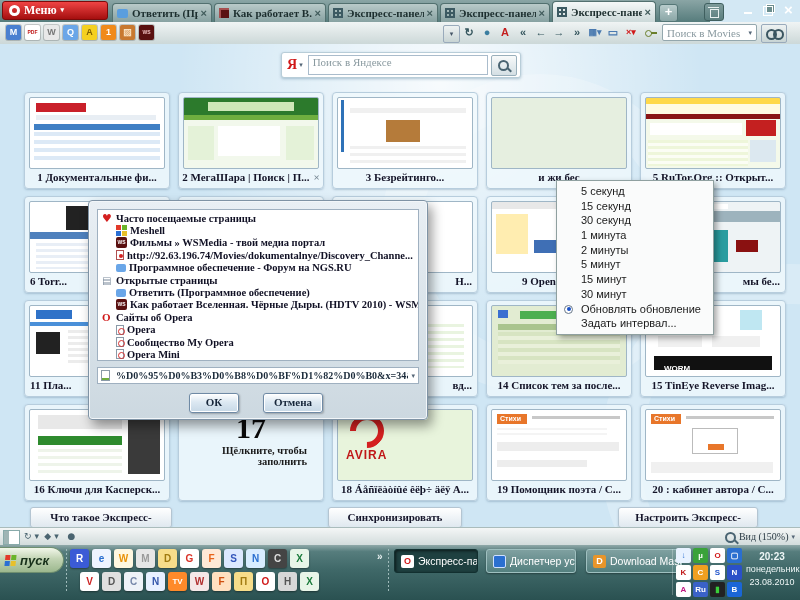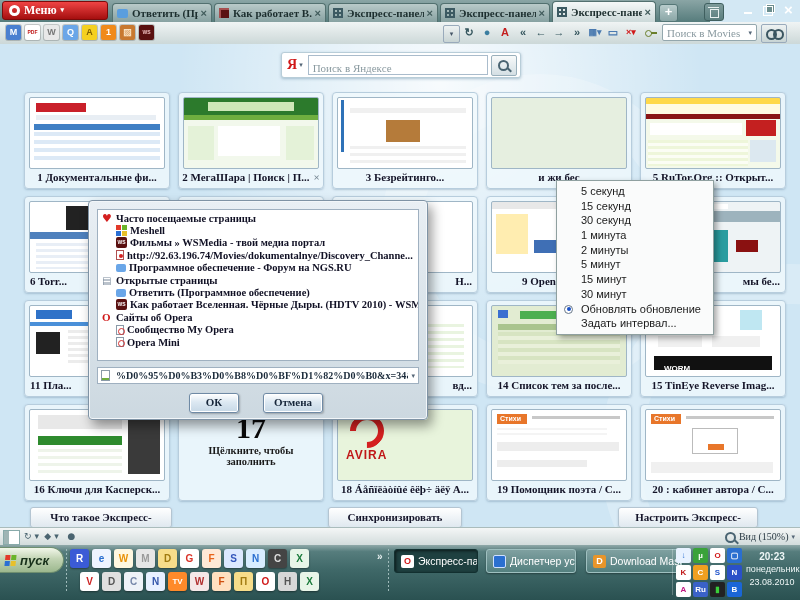--- a/index.html
+++ b/index.html
@@ -44,33 +44,33 @@
   #findBtn{position:absolute;left:761px;top:2px;width:24px;height:17px;background:linear-gradient(#eef2f2,#c8d4d4);border:1px solid #9ab;border-radius:2px}
   .ic-bino{position:absolute;left:4px;top:4px;width:7px;height:7px;border:2px solid #3a5560;border-radius:50%}
   .ic-bino:after{content:"";position:absolute;left:5px;top:-2px;width:7px;height:7px;border:2px solid #3a5560;border-radius:50%}
   
   #page{position:absolute;left:0;top:44px;width:800px;height:483px;background:radial-gradient(circle at 55% 8%,rgba(255,255,255,.85),rgba(255,255,255,0) 42%),#cfe6f4;overflow:hidden}
   .wm{position:absolute;border-radius:50%;border:40px solid rgba(255,255,255,.22);pointer-events:none}
   
   #ybar{position:absolute;left:281px;top:8px;width:240px;height:26px;background:#fff;border:1px solid #b8cdd8;border-radius:3px;box-shadow:0 1px 3px rgba(110,145,170,.55);display:flex;align-items:center;gap:3px;padding:2px 3px;box-sizing:border-box}
   #ylogo{display:flex;align-items:center;gap:2px;padding:0 2px}
   .yb{color:#d01818;font:bold 14px "Liberation Serif",serif}
-  #yinput{flex:1;height:18px;border:1px solid #aabccc;display:flex;align-items:flex-end;padding:0 4px}
+  #yinput{flex:1;height:18px;border:1px solid #aabccc;display:flex;align-items:flex-start;padding:0 4px}
   #ybtn{width:24px;height:19px;background:linear-gradient(#f8fafa,#d4dfe4);border:1px solid #9ab0bc;border-radius:2px;position:relative}
   .ic-mag{position:absolute;left:6px;top:4px;width:7px;height:7px;border:2px solid #4a6472;border-radius:50%}
   .ic-mag:after{content:"";position:absolute;left:7px;top:7px;width:5px;height:2px;background:#4a6472;transform:rotate(45deg)}
   
   .dial{position:absolute;width:146px;height:97px;background:rgba(240,248,252,.78);border:1px solid #b7cddd;border-radius:4px;box-shadow:0 1px 2px rgba(90,120,150,.35);box-sizing:border-box}
   .th{position:relative;width:134px;height:70px;margin:4px auto 0;border:1px solid #9fb6c6;border-radius:2px;overflow:hidden;background:#fff}
   .cap{font:bold 11px "Liberation Serif",serif;color:#141428;text-align:center;margin-top:2px;white-space:nowrap;overflow:hidden;padding:0 5px;display:flex;justify-content:center;gap:4px}
   .cap.al{justify-content:flex-start}.cap.ar{justify-content:flex-end}
   .capx{color:#7a8a96;font-weight:bold}
   .th-lab{position:absolute;white-space:nowrap}
   .dnum{font:bold 30px "Liberation Serif",serif;color:#0a0a0a;text-align:center;margin-top:8px;line-height:30px}
-  .dhint{font:bold 10.5px "Liberation Serif",serif;color:#1a1a1a;text-align:center;width:112px;margin:2px auto 16px}
+  .dhint{font:bold 10.5px "Liberation Serif",serif;color:#1a1a1a;text-align:right;width:112px;margin:2px auto 16px}
   .th-rutracker{background:linear-gradient(#c9202a,#c9202a) 6px 5px/50px 9px no-repeat,linear-gradient(#e8eef4,#e8eef4) 6px 17px/120px 5px no-repeat,linear-gradient(#3f7fc4,#3f7fc4) 4px 26px/126px 6px no-repeat,repeating-linear-gradient(#dce9f6 0 4px,#fff 4px 8px) 4px 34px/126px 32px no-repeat,#fff}
   .th-megashara{background:linear-gradient(#cfe8b8,#cfe8b8) 24px 4px/86px 9px no-repeat,linear-gradient(#2c7a2c,#2c7a2c) 0 0/134px 17px no-repeat,linear-gradient(#6fae3f,#6fae3f) 0 17px/134px 5px no-repeat,linear-gradient(#fff,#fff) 34px 28px/62px 30px no-repeat,linear-gradient(#e4f2d8,#e4f2d8) 4px 28px/26px 34px no-repeat,linear-gradient(#e4f2d8,#e4f2d8) 102px 28px/28px 34px no-repeat,#f2f8ec}
   .th-norating{background:linear-gradient(#2f72b8,#2f72b8) 3px 2px/3px 52px no-repeat,linear-gradient(#f0f0f0,#f0f0f0) 12px 10px/116px 5px no-repeat,linear-gradient(#b57b3a,#b57b3a) 48px 22px/34px 22px no-repeat,repeating-linear-gradient(#f0f0f0 0 3px,#fff 3px 7px) 12px 48px/116px 18px no-repeat,#fff}
   .th-covered{background:#e6efe0}
   .th-rutor{background:linear-gradient(#ffd94a,#ffd94a) 0 0/134px 6px no-repeat,linear-gradient(#fffbe2,#fffbe2) 0 6px/134px 10px no-repeat,linear-gradient(#8a1515,#8a1515) 0 16px/134px 5px no-repeat,linear-gradient(#fff,#fff) 4px 25px/92px 12px no-repeat,linear-gradient(#c42020,#c42020) 100px 22px/30px 16px no-repeat,repeating-linear-gradient(#eef6da 0 3px,#fbfdf4 3px 6px) 2px 42px/100px 26px no-repeat,linear-gradient(#dce8f0,#dce8f0) 104px 42px/26px 22px no-repeat,#f4f9ea}
   .th-torrent{background:linear-gradient(#222,#222) 36px 4px/36px 24px no-repeat,linear-gradient(#4f81bd,#4f81bd) 0 30px/134px 7px no-repeat,repeating-linear-gradient(#e8eef6 0 3px,#fff 3px 6px) 6px 41px/70px 26px no-repeat,#fff}
   .th-plain{background:#fff}
   .th-opensharing{background:linear-gradient(#e8e8e8,#e8e8e8) 0 0/134px 7px no-repeat,linear-gradient(#ffedb0,#ffedb0) 4px 12px/32px 40px no-repeat,linear-gradient(#3f6fb5,#3f6fb5) 42px 38px/28px 13px no-repeat,repeating-linear-gradient(#ffd9b0 0 3px,#fff 3px 6px) 76px 14px/54px 46px no-repeat,#fff}
   .th-kino{background:linear-gradient(#fff,#fff) 26px 2px/56px 5px no-repeat,linear-gradient(#9db3bd,#9db3bd) 0 9px/134px 11px no-repeat,linear-gradient(#e06a2a,#e06a2a) 30px 28px/22px 32px no-repeat,linear-gradient(#2a9da0,#2a9da0) 60px 28px/22px 32px no-repeat,linear-gradient(#8a1111,#8a1111) 90px 38px/22px 12px no-repeat,#eef3f5}
   .th-pla{background:linear-gradient(#2f72c8,#2f72c8) 6px 4px/36px 9px no-repeat,linear-gradient(#4a90d9,#4a90d9) 0 16px/134px 4px no-repeat,linear-gradient(#222,#222) 6px 26px/24px 22px no-repeat,repeating-linear-gradient(#ececec 0 3px,#fff 3px 6px) 38px 24px/90px 36px no-repeat,#fff}
@@ -417,20 +417,24 @@
           <div class="drow item">
             <span class="dicon di-sq" style="background: rgb(90, 16, 16);">WS</span>
             <span>Как работает Вселенная. Чёрные Дыры. (HDTV 2010) - WSMedi...</span>
           </div>
           <div class="drow">
             <span class="dicon di-opera">O</span>
             <span>Сайты об Opera</span>
           </div>
           <div class="drow item">
             <span class="dicon di-docg"></span>
+            <span>Opera</span>
+          </div>
+          <div class="drow item">
+            <span class="dicon di-docg"></span>
             <span>Сообщество My Opera</span>
           </div>
           <div class="drow item">
             <span class="dicon di-docg"></span>
             <span>Opera Mini</span>
           </div>
         </div>
       <div id="dlgaddr">
         <span class="dicon di-page"></span>
         <span id="addrtext">%D0%95%D0%B3%D0%B8%D0%BF%D1%82%D0%B0&amp;x=34&amp;y=37</span>

